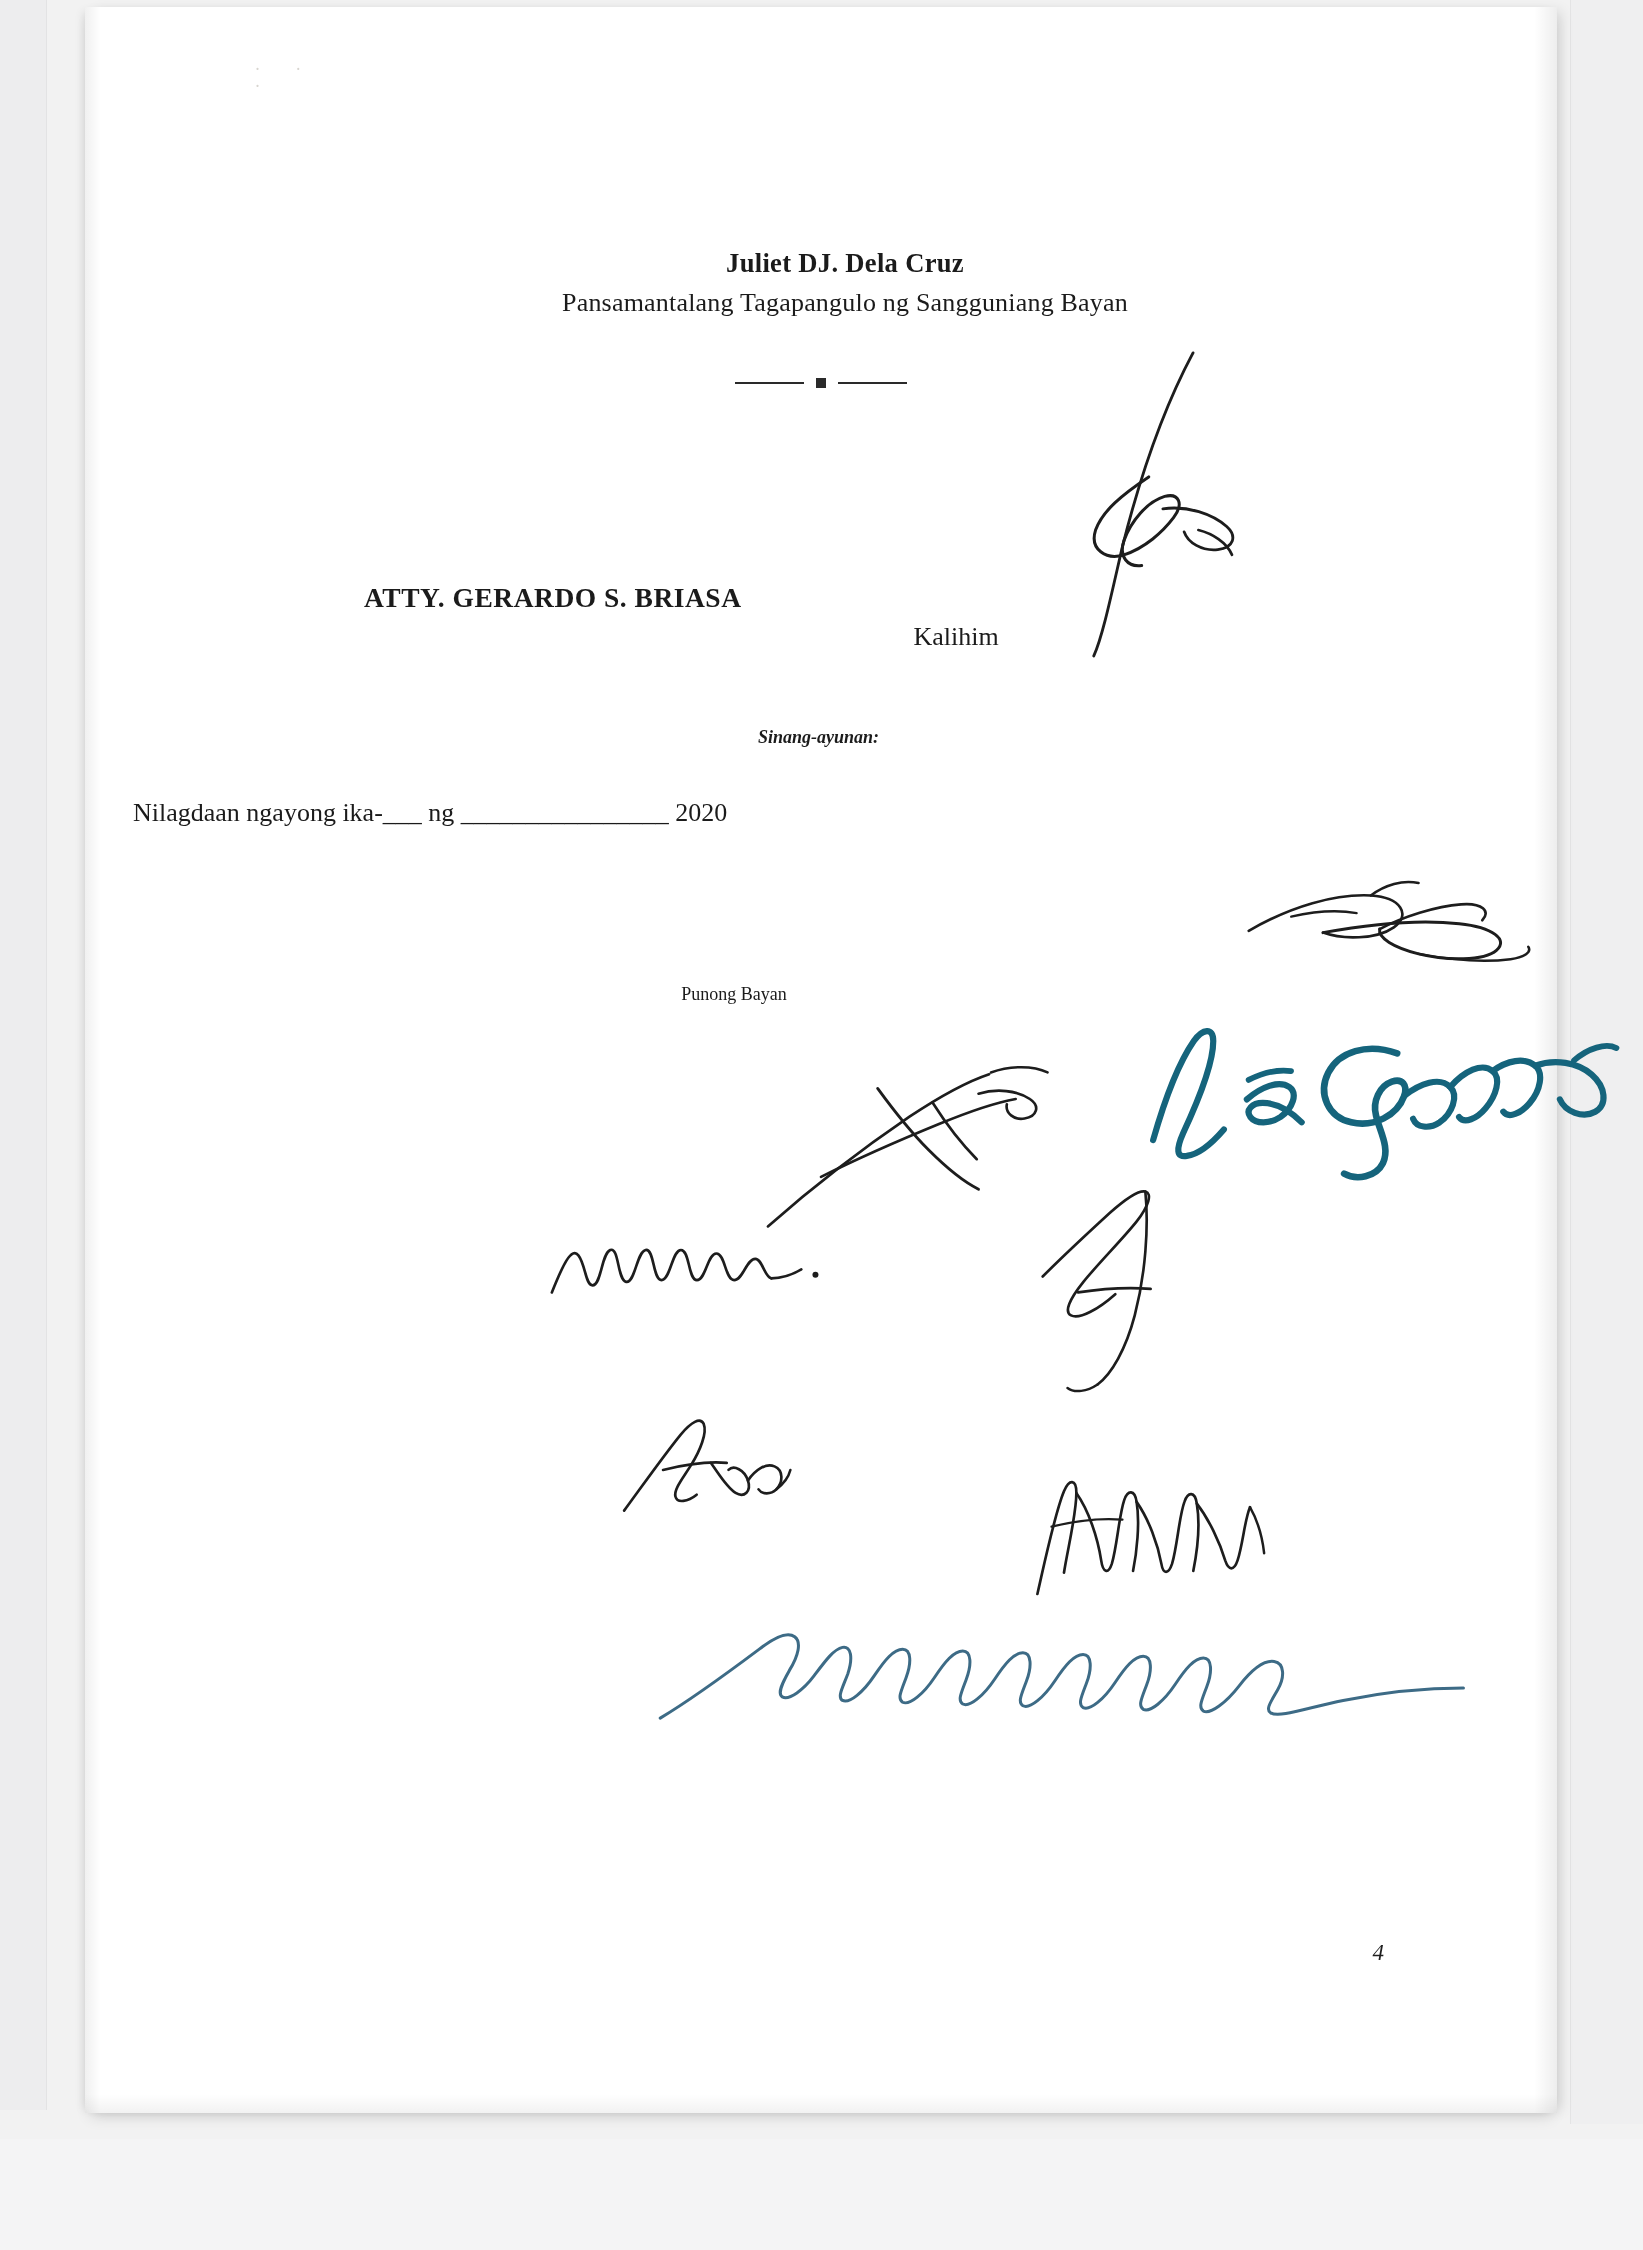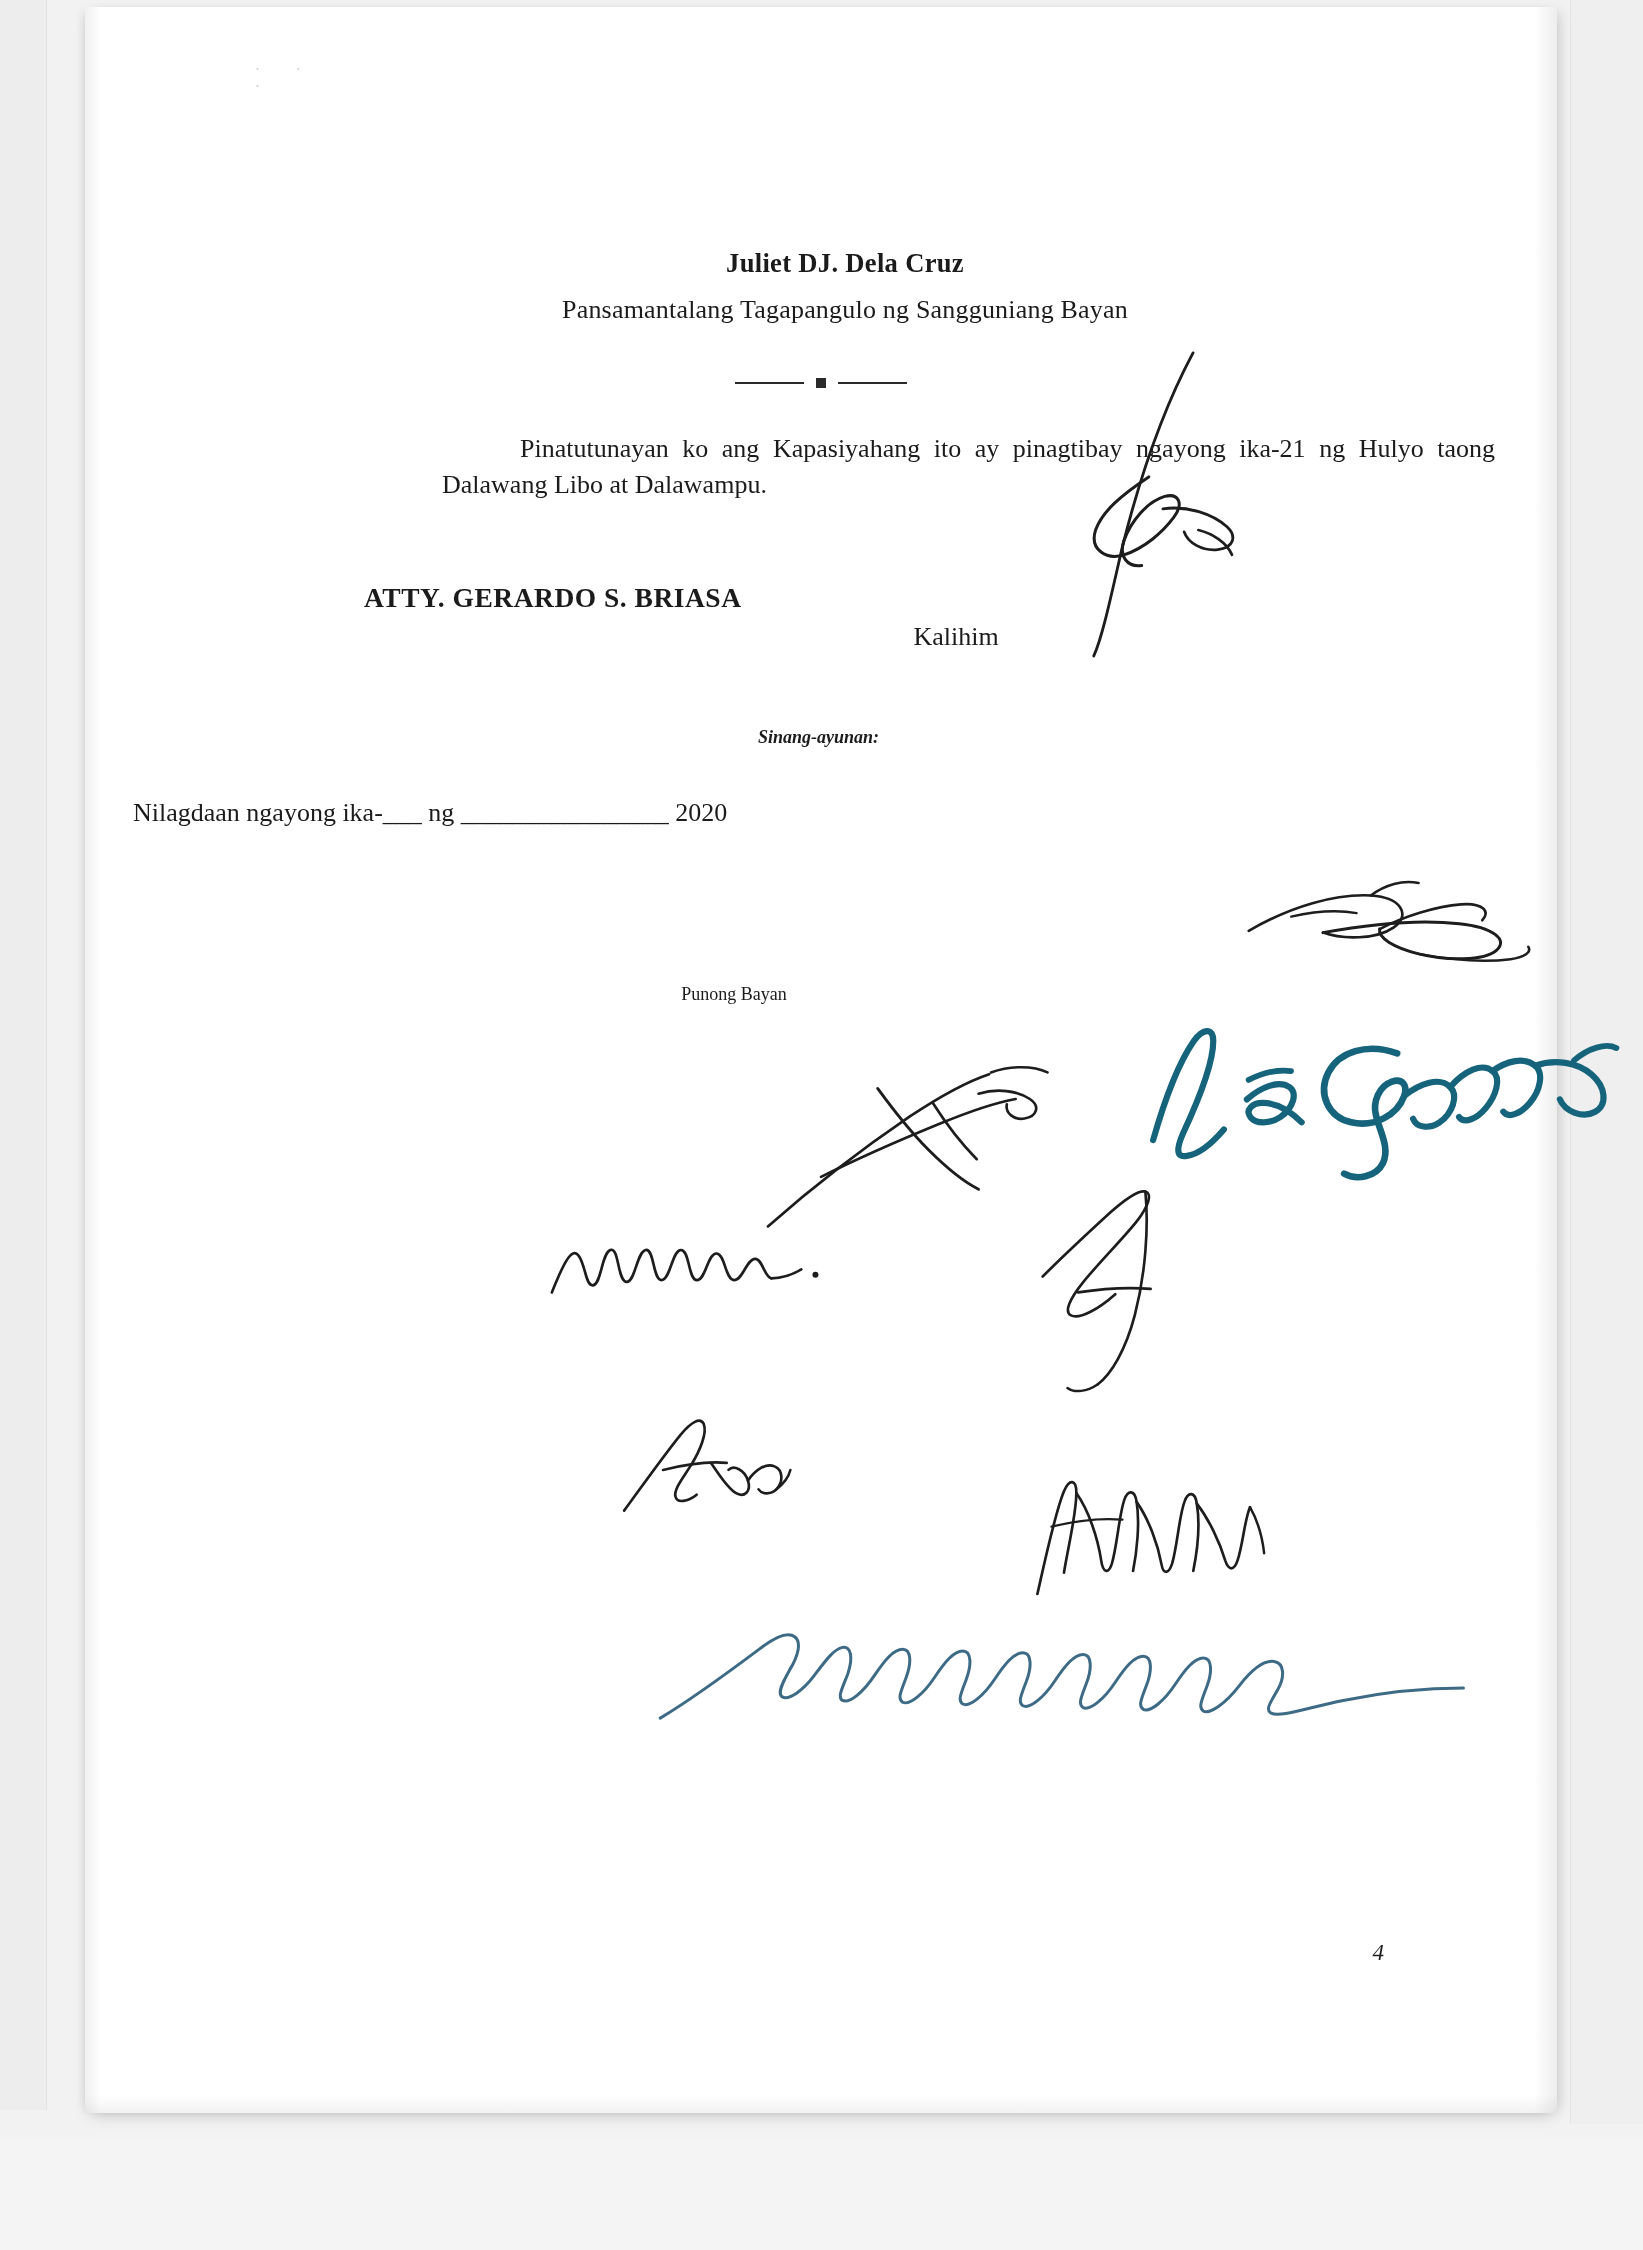--- a/index.html
+++ b/index.html
@@ -96,21 +96,21 @@
   .chair-name {
     left: 0; right: 0;
     top: 241px;
     text-align: center;
     font-size: 26.6px;
     font-weight: bold;
     letter-spacing: 0.3px;
   }
   .chair-title {
     left: 0; right: 0;
-    top: 288px;
+    top: 281px;
     text-align: center;
     font-size: 26px;
     letter-spacing: 0.2px;
   }
 
   
   .divider {
     position: absolute;
     left: 0; right: 0;
     top: 371px;
@@ -238,21 +238,20 @@
 
   <div class="doc-text chair-name">Juliet DJ. Dela Cruz</div>
   <div class="doc-text chair-title">Pansamantalang Tagapangulo ng Sangguniang Bayan</div>
 
   <div class="divider">
     <span class="rule"></span>
     <span class="dot"></span>
     <span class="rule"></span>
   </div>
 
-  <div class="doc-text cert-paragraph">Pinatutunayan ko ang Kapasiyahang ito ay pinagtibay ngayong ika-21 ng Hulyo taong Dalawang Libo at Dalawampu.</div>
 
   <div class="doc-text sec-name">ATTY. GERARDO S. BRIASA</div>
   <div class="doc-text sec-title">Kalihim</div>
 
   <div class="doc-text concur-label">Sinang-ayunan:</div>
   <div class="doc-text signed-line">Nilagdaan ngayong ika-___ ng ________________ 2020</div>
 
   <div class="doc-text mayor-title">Punong Bayan</div>
 
   <div class="doc-text page-number">4</div>

